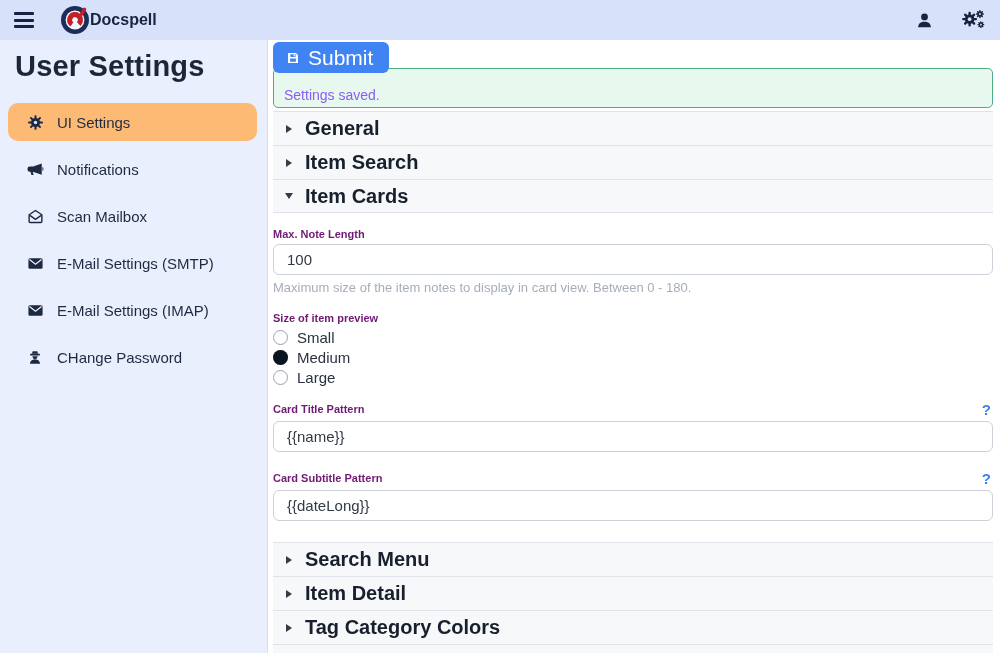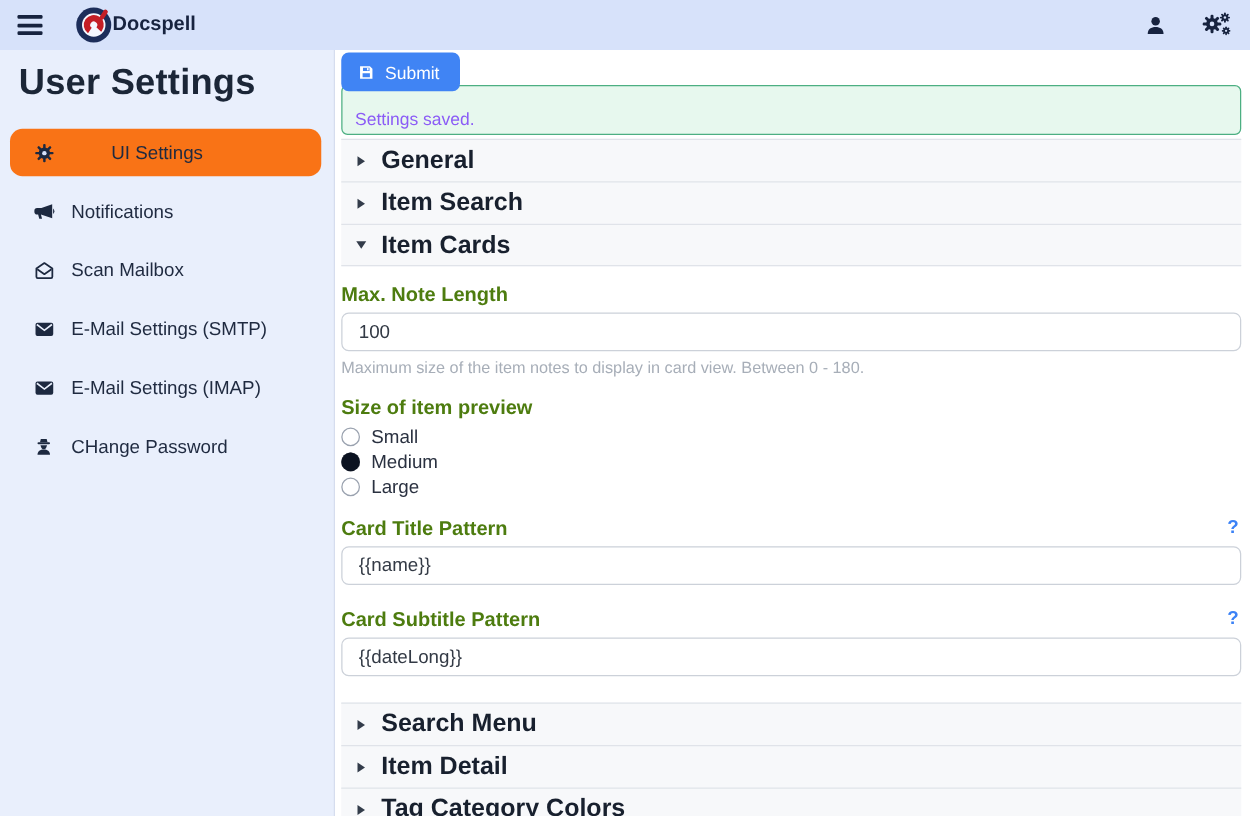--- a/index.html
+++ b/index.html
@@ -20,41 +20,41 @@
   .page { display:flex; height:613px; }
   .sidebar { width:268px; background:#e9effc; border-right:1px solid #d6ddee; height:100%; }
   .content { flex:1; background:#fff; padding:2px 7px 0 5px; position:relative; overflow:hidden; }
 
   
   .side-title { font-size:29px; font-weight:700; color:#1b2637; margin:10px 0 0 15px; letter-spacing:.2px; }
   .menu { list-style:none; margin-top:20px; }
   .menu-item { display:flex; align-items:center; height:38px; margin:0 10px 9px 8px;
                padding-left:18px; border-radius:10px; font-size:15px; color:#1f2a40; cursor:pointer; }
   .menu-item .mi-icon { width:18px; height:18px; margin-right:13px; display:flex; align-items:center; justify-content:center; }
-  .menu-item.active { background:#f97316;gap:32px; }
+  .menu-item.active { background:#fdba74; }
 
   
   .submit-btn { position:relative; z-index:2; display:inline-flex; align-items:center; gap:8px;
-                background:#4084f4; color:#fff; font-size:14px; font-weight:400;
+                background:#4084f4; color:#fff; font-size:21px; font-weight:400;
                 border:none; border-radius:6px; padding:7px 16px 7px 13px; height:31px; cursor:pointer; }
   .alert { position:relative; z-index:1; margin-top:-5px; background:#e7f8ee; border:1px solid #4caf82;
            border-radius:5px; color:#8b5cf6; font-size:14px; padding:18px 10px 4px 10px; }
 
   
   .accordion { margin-top:3px; }
   .acc-row { display:flex; align-items:center; height:34px; background:#f7f8fa;
              border-top:1px solid #e0e3e9; padding-left:10px; cursor:pointer; }
   .accordion .acc-row:last-child { border-bottom:1px solid #e0e3e9; }
   .acc-caret { width:12px; display:flex; justify-content:center; margin-right:10px; }
   .tri-right { width:0; height:0; border-left:6px solid #333c4a; border-top:4.5px solid transparent; border-bottom:4.5px solid transparent; }
   .tri-down  { width:0; height:0; border-top:6px solid #333c4a; border-left:4.5px solid transparent; border-right:4.5px solid transparent; }
   .acc-label { font-size:20px; font-weight:700; color:#18202e; }
 
   
-  .field-label { font-size:16px; font-weight:700; color:#4d7c0f; margin-top:15px; }
+  .field-label { font-size:11px; font-weight:700; color:#701a75; margin-top:15px; }
   .label-row { display:flex; justify-content:space-between; align-items:flex-start; margin-top:16px; }
   .label-row .field-label { margin-top:0; }
   .help-q { color:#3b82f6; font-weight:700; font-size:15px; line-height:14px; cursor:pointer; padding-right:2px; }
   .text-input { width:100%; height:31px; margin-top:4px; border:1px solid #ccd1d9; border-radius:6px;
                 font-size:15px; color:#333a45; padding:0 13px; font-family:inherit; background:#fff; }
   .hint { font-size:13px; color:#a7aeb8; margin-top:5px; }
   .radio-group { margin-top:3px; }
   .radio-option { display:flex; align-items:center; height:20px; font-size:15px; color:#2a3140; cursor:pointer; }
   .radio-dot { width:15px; height:15px; border-radius:50%; background:#fff; border:1.5px solid #9aa2af; margin-right:9px; }
   .radio-option.checked .radio-dot { border:none; background:#0b1220; box-shadow:inset 0 0 0 7.5px #0b1220, inset 0 0 0 5px #fff; }

